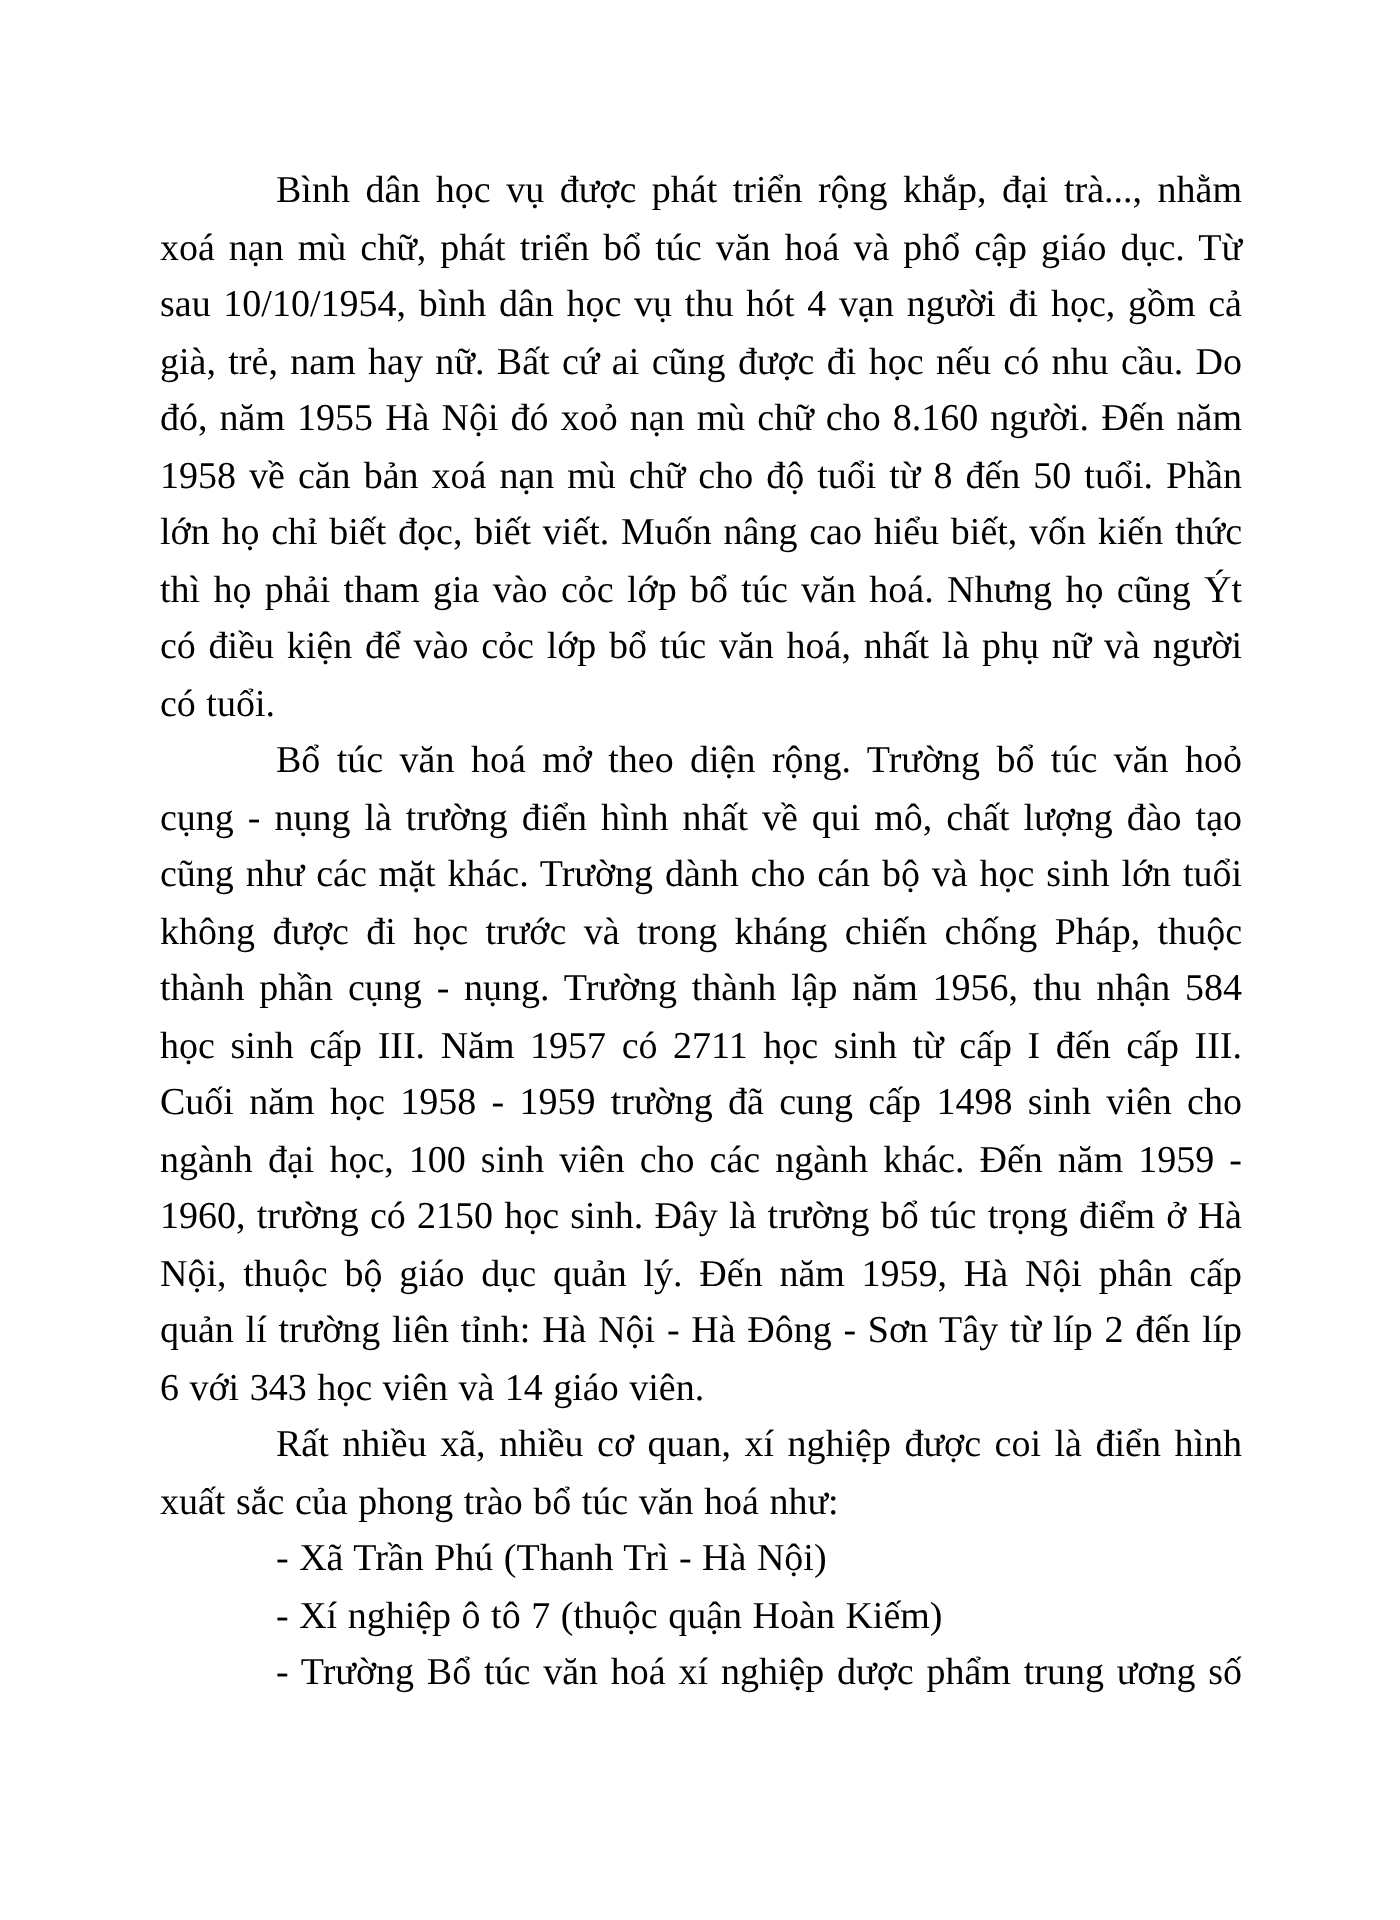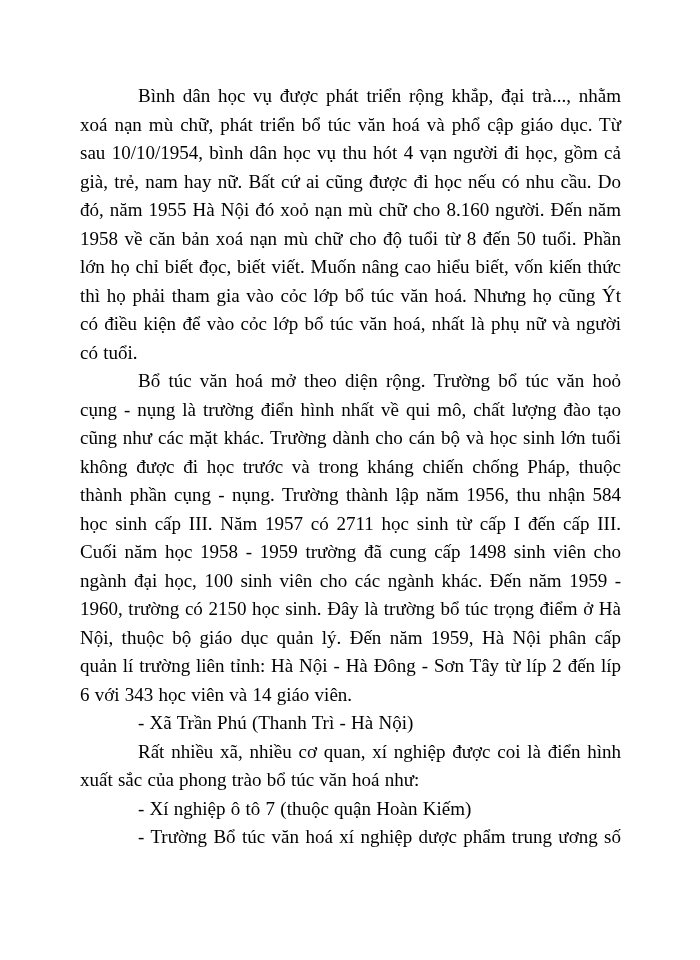--- a/index.html
+++ b/index.html
@@ -41,19 +41,19 @@
     line-height: 22px;
   }
 </style>
 </head>
 <body>
 
 <div class="page">
   <div class="content">
     <p>Bình dân học vụ được phát triển rộng khắp, đại trà..., nhằm xoá nạn mù chữ, phát triển bổ túc văn hoá và phổ cập giáo dục. Từ sau 10/10/1954, bình dân học vụ thu hót 4 vạn người đi học, gồm cả già, trẻ, nam hay nữ. Bất cứ ai cũng được đi học nếu có nhu cầu. Do đó, năm 1955 Hà Nội đó xoỏ nạn mù chữ cho 8.160 người. Đến năm 1958 về căn bản xoá nạn mù chữ cho độ tuổi từ 8 đến 50 tuổi. Phần lớn họ chỉ biết đọc, biết viết. Muốn nâng cao hiểu biết, vốn kiến thức thì họ phải tham gia vào cỏc lớp bổ túc văn hoá. Nhưng họ cũng Ýt có điều kiện để vào cỏc lớp bổ túc văn hoá, nhất là phụ nữ và người có tuổi.</p>
     <p>Bổ túc văn hoá mở theo diện rộng. Trường bổ túc văn hoỏ cụng - nụng là trường điển hình nhất về qui mô, chất lượng đào tạo cũng như các mặt khác. Trường dành cho cán bộ và học sinh lớn tuổi không được đi học trước và trong kháng chiến chống Pháp, thuộc thành phần cụng - nụng. Trường thành lập năm 1956, thu nhận 584 học sinh cấp III. Năm 1957 có 2711 học sinh từ cấp I đến cấp III. Cuối năm học 1958 - 1959 trường đã cung cấp 1498 sinh viên cho ngành đại học, 100 sinh viên cho các ngành khác. Đến năm 1959 - 1960, trường có 2150 học sinh. Đây là trường bổ túc trọng điểm ở Hà Nội, thuộc bộ giáo dục quản lý. Đến năm 1959, Hà Nội phân cấp quản lí trường liên tỉnh: Hà Nội - Hà Đông - Sơn Tây từ líp 2 đến líp 6 với 343 học viên và 14 giáo viên.</p>
+    <p>Rất nhiều xã, nhiều cơ quan, xí nghiệp được coi là điển hình xuất sắc của phong trào bổ túc văn hoá như:</p>
     <p>- Xã Trần Phú (Thanh Trì - Hà Nội)</p>
-    <p>Rất nhiều xã, nhiều cơ quan, xí nghiệp được coi là điển hình xuất sắc của phong trào bổ túc văn hoá như:</p>
     <p>- Xí nghiệp ô tô 7 (thuộc quận Hoàn Kiếm)</p>
     <p>- Trường Bổ túc văn hoá xí nghiệp dược phẩm trung ương số 5 (thuộc quận Hai Bà Trưng)...</p>
   </div>
   <div class="page-number">54</div>
 </div>
 
 </body></html>

